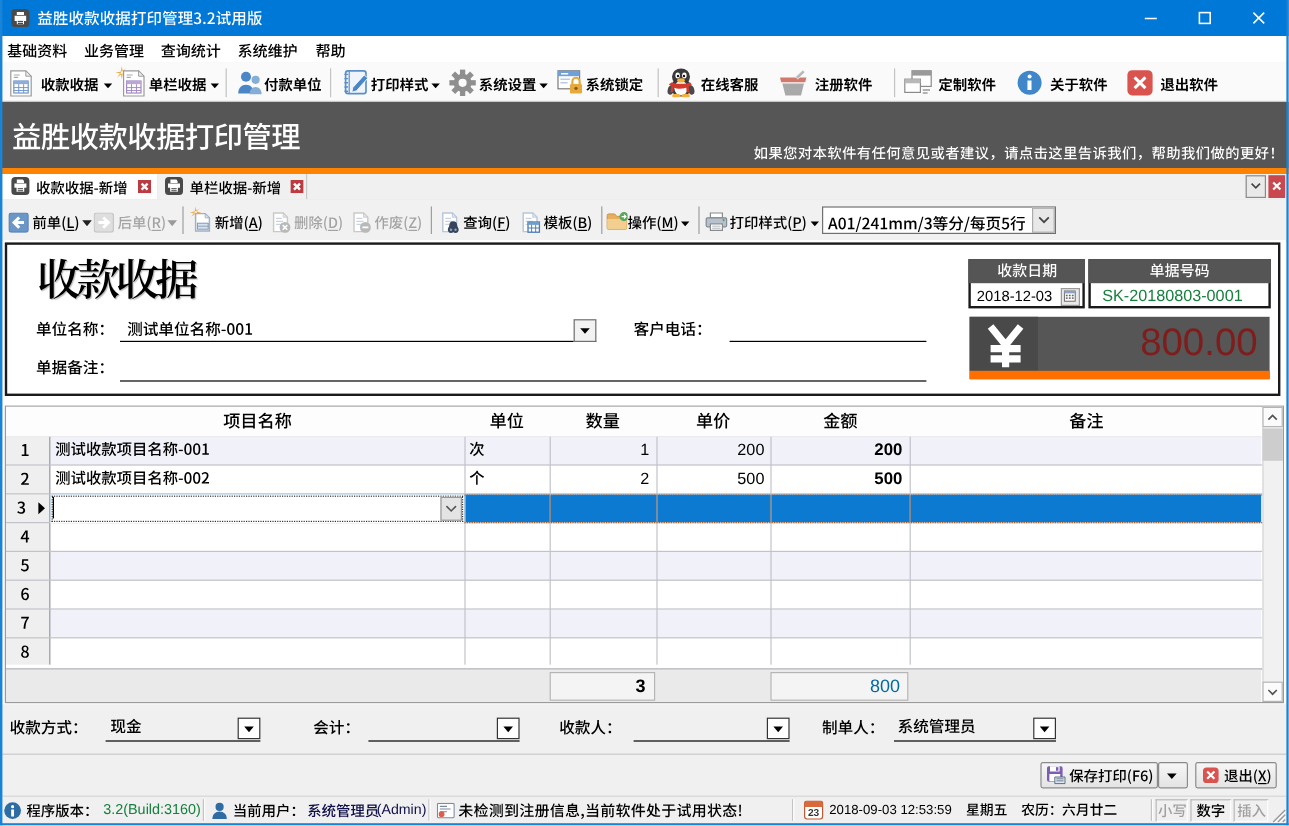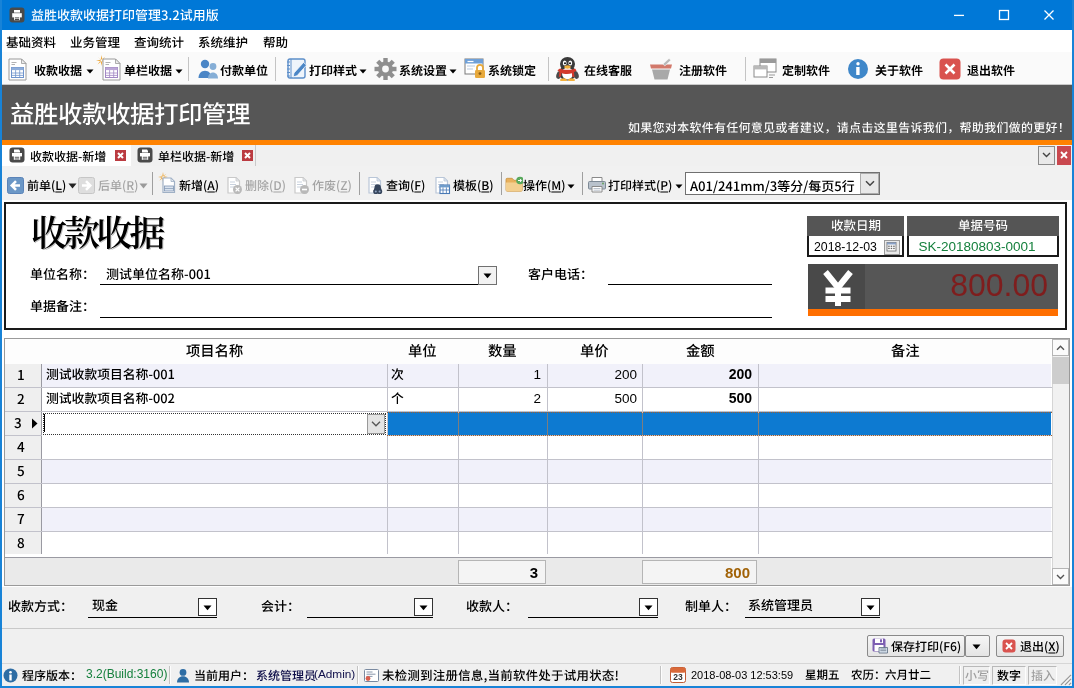--- a/index.html
+++ b/index.html
@@ -1275,21 +1275,21 @@
 <div style="position:absolute;left:547px;top:413px;width:1px;height:22px;background:#7d7d7d"></div>
 <div style="position:absolute;left:642px;top:413px;width:1px;height:22px;background:#7d7d7d"></div>
 <div style="position:absolute;left:758px;top:413px;width:1px;height:22px;background:#7d7d7d"></div>
 <div style="position:absolute;left:387px;top:412px;width:665px;height:24px;border-top:1px dotted #a06030;border-bottom:1px dotted #a06030;box-sizing:border-box"></div>
 <div style="position:absolute;left:5px;top:554px;width:1046px;height:3px;background:#fff"></div>
 <div style="position:absolute;left:5px;top:557px;width:1047px;height:1px;background:#9a9aa2"></div>
 <div style="position:absolute;left:5px;top:558px;width:1046px;height:27px;background:#eaeaea"></div>
 <div style="position:absolute;left:458px;top:560px;width:88px;height:24px;background:#f4f4f4;border:1px solid #b5b5b5;box-sizing:border-box"></div>
 <div style="position:absolute;top:563.5px;font-size:15.0px;color:#000;font-weight:700;white-space:pre;line-height:17.4px;right:536.0px;">3</div>
 <div style="position:absolute;left:642px;top:560px;width:115px;height:24px;background:#f4f4f4;border:1px solid #b5b5b5;box-sizing:border-box"></div>
-<div style="position:absolute;top:563.5px;font-size:15.0px;color:#a16207;font-weight:700;white-space:pre;line-height:17.4px;right:324.0px;">800</div>
+<div style="position:absolute;top:563.5px;font-size:15.0px;color:#0369a1;font-weight:400;white-space:pre;line-height:17.4px;right:324.0px;">800</div>
 <div style="position:absolute;left:1052px;top:339px;width:17px;height:246px;background:#f1f1f1;border-left:1px solid #d5d5d5;box-sizing:border-box"></div>
 <div style="position:absolute;left:1052px;top:339px;width:17px;height:17px;background:#fbfbfb;border:1px solid #b5b5b5;box-sizing:border-box"></div>
 <div style="position:absolute;left:1056px;top:345px;width:9px;height:6px">
     <svg width="9" height="6" viewBox="0 0 9 6">
       <path d="M1 4.7l3.5-3.5L8 4.7" fill="none" stroke="#555" stroke-width="1.4"></path>
     </svg>
   </div>
 <div style="position:absolute;left:1052px;top:357px;width:17px;height:27px;background:#cdcdcd"></div>
 <div style="position:absolute;left:1052px;top:568px;width:17px;height:17px;background:#fbfbfb;border:1px solid #b5b5b5;box-sizing:border-box"></div>
 <div style="position:absolute;left:1056px;top:574px;width:9px;height:6px">
@@ -1523,21 +1523,21 @@
 <div style="position:absolute;left:660px;top:666px;width:1px;height:18px;background:#c3c3c3"></div>
 <div style="position:absolute;left:661px;top:666px;width:1px;height:18px;background:#fdfdfd"></div>
 <div style="position:absolute;left:670px;top:667px;width:17px;height:17px">
     <svg width="17" height="17" viewBox="0 0 17 17">
       <rect x="0.5" y="0.5" width="15" height="15" rx="2" fill="#fff" stroke="#c05a34"></rect>
       <rect x="0.5" y="0.5" width="15" height="5" rx="2" fill="#d96a3a"></rect>
       <rect x="0.5" y="3.5" width="15" height="2" fill="#d96a3a"></rect>
       <text x="8" y="13.2" font-family="Liberation Sans" font-size="8.5" font-weight="bold" fill="#333" text-anchor="middle">23</text>
     </svg>
   </div>
-<div style="position:absolute;top:668.8px;font-size:11.0px;color:#000;font-weight:400;white-space:pre;line-height:12.8px;left:691.0px;">2018-08-03 12:53:59</div>
+<div style="position:absolute;top:668.8px;font-size:11.0px;color:#000;font-weight:400;white-space:pre;line-height:12.8px;left:691.0px;">2018-09-03 12:53:59</div>
 <div style="position:absolute;left:805.0px;top:669.1px;width:34px;height:13px">
     <svg width="34" height="13" style="overflow:visible">
       <g fill="#000" transform="translate(0,10) scale(0.011500)">
         <use href="#g186" x="0"></use>
         <use href="#g145" x="1000"></use>
         <use href="#g187" x="2000"></use>
       </g>
     </svg>
   </div>
 <div style="position:absolute;left:851.0px;top:669.1px;width:34px;height:13px">

